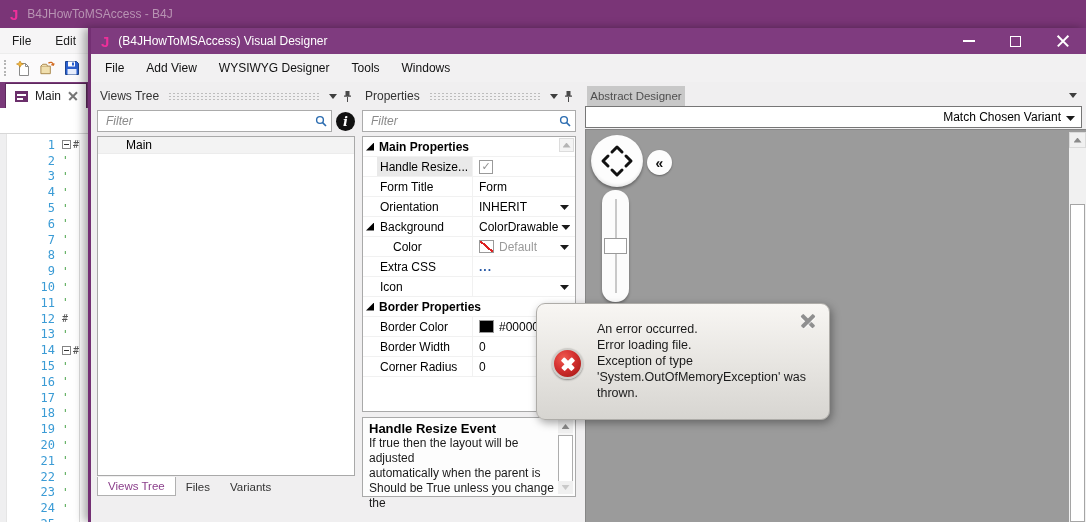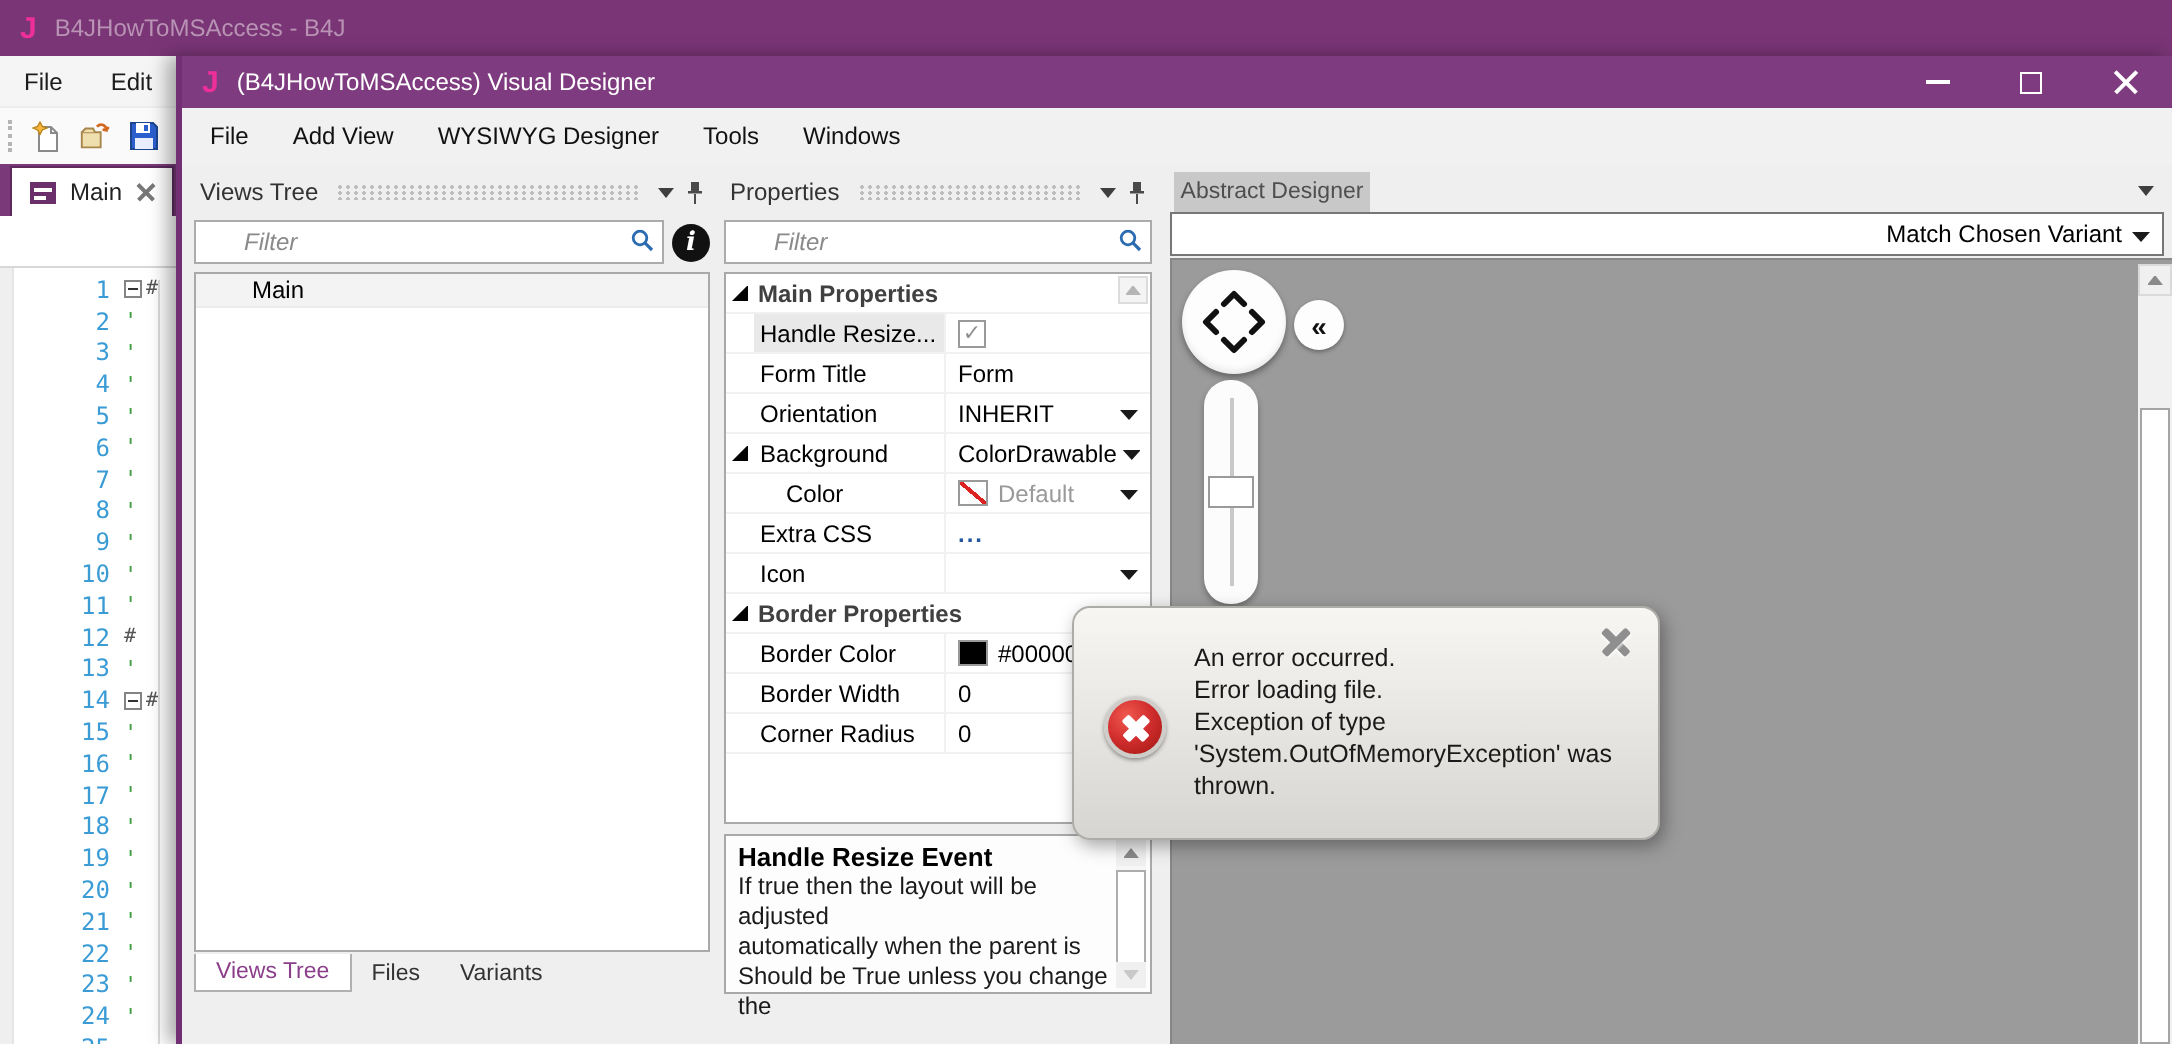--- a/index.html
+++ b/index.html
@@ -55,40 +55,40 @@
 #dz-menubar .menu-item { padding:0 11px; }
 
 
 .panel { position:absolute; }
 .phead { display:flex; align-items:center; height:24px; padding:0 5px; gap:6px; font-size:12px; color:#333; }
 .dots { flex:1; height:8px; background-image:radial-gradient(circle,#bdbdbd 0.9px,rgba(0,0,0,0) 1px); background-size:4px 3px; margin:0 3px; }
 .hdr-arrow { width:0; height:0; border-left:4px solid transparent; border-right:4px solid transparent; border-top:5px solid #3f3f3f; }
 .pinbox { display:flex; align-items:center; }
 .filter-row { position:absolute; left:2px; right:2px; top:26px; height:22px; display:flex; gap:4px; align-items:center; }
 .filter-wrap { position:relative; flex:1; height:22px; }
-input.filter { width:100%; height:22px; border:1px solid #ababab; padding:0 22px 0 24px; font-size:12px; font-family:"Liberation Sans",sans-serif; background:#fff; outline:none; }
+input.filter { width:100%; height:22px; border:1px solid #ababab; padding:0 22px 0 8px; font-size:12px; font-family:"Liberation Sans",sans-serif; background:#fff; outline:none; }
 input.filter::placeholder { color:#8a8a8a; font-style:italic; }
 .search-ic { position:absolute; right:4px; top:4px; }
 .info-circle { width:19px; height:19px; border-radius:50%; background:#111; color:#fff; display:flex; align-items:center; justify-content:center; font-family:"DejaVu Serif",serif; font-weight:bold; font-style:italic; font-size:13px; flex:none; }
 
 
 #views-panel { left:4px; top:56px; width:262px; height:413px; }
 .tree { position:absolute; left:2px; top:52px; right:2px; bottom:21px; background:#fff; border:1px solid #a9a9a9; }
 .tree-item { height:17px; background:#f3f3f3; display:flex; align-items:center; padding-left:28px; font-size:12px; color:#000; border-bottom:1px solid #ececec; }
 #vt-tabs { position:absolute; left:2px; bottom:0; height:20px; display:flex; align-items:flex-start; font-size:11.5px; }
 .vt-tab { padding:0 10px; height:19px; display:flex; align-items:center; color:#333; }
 .vt-tab.active { background:#fff; border:1px solid #b0b0b0; border-top:none; color:#8b3f8b; }
 
 
 #props-panel { left:269px; top:56px; width:218px; height:413px; }
 .grid { position:absolute; left:2px; top:52px; right:2px; height:276px; background:#fff; border:1px solid #a9a9a9; overflow:hidden; }
 .grow { display:flex; height:20px; align-items:stretch; border-bottom:1px solid #f1f1f1; font-size:12px; }
 .gut { width:14px; display:flex; align-items:center; justify-content:center; flex:none; }
 .expander { width:8px; height:8px; background:#000; clip-path:polygon(100% 0,100% 100%,0 100%); }
-.gname { font-weight:bold; display:flex; align-items:center; padding-left:2px; color:#404040; }
+.gname { font-weight:bold; display:flex; align-items:center; padding-left:2px; color:#000000; }
 .glabel { width:96px; display:flex; align-items:center; padding-left:3px; color:#000; border-right:1px solid #f1f1f1; flex:none; }
 .glabel.sel { background:#e9e9e9; }
 .glabel.ind { padding-left:16px; }
 .gvalue { flex:1; display:flex; align-items:center; padding-left:6px; gap:5px; position:relative; padding-right:18px; }
 .dd { position:absolute; right:6px; top:8px; width:9px; height:5px; background:#1a1a1a; clip-path:polygon(0 0,100% 0,50% 100%); }
 .checkbox { width:14px; height:14px; border:1px solid #9a9a9a; background:#fff; display:flex; align-items:center; justify-content:center; color:#8f8f8f; font-size:11px; }
 .swatch { width:15px; height:13px; border:1px solid #9a9a9a; flex:none; }
 .swatch.black { background:#000; }
 .swatch.none { background:linear-gradient(to top right,#fff 44%,#d22 44%,#d22 56%,#fff 56%); }
 .muted { color:#9a9a9a; }

